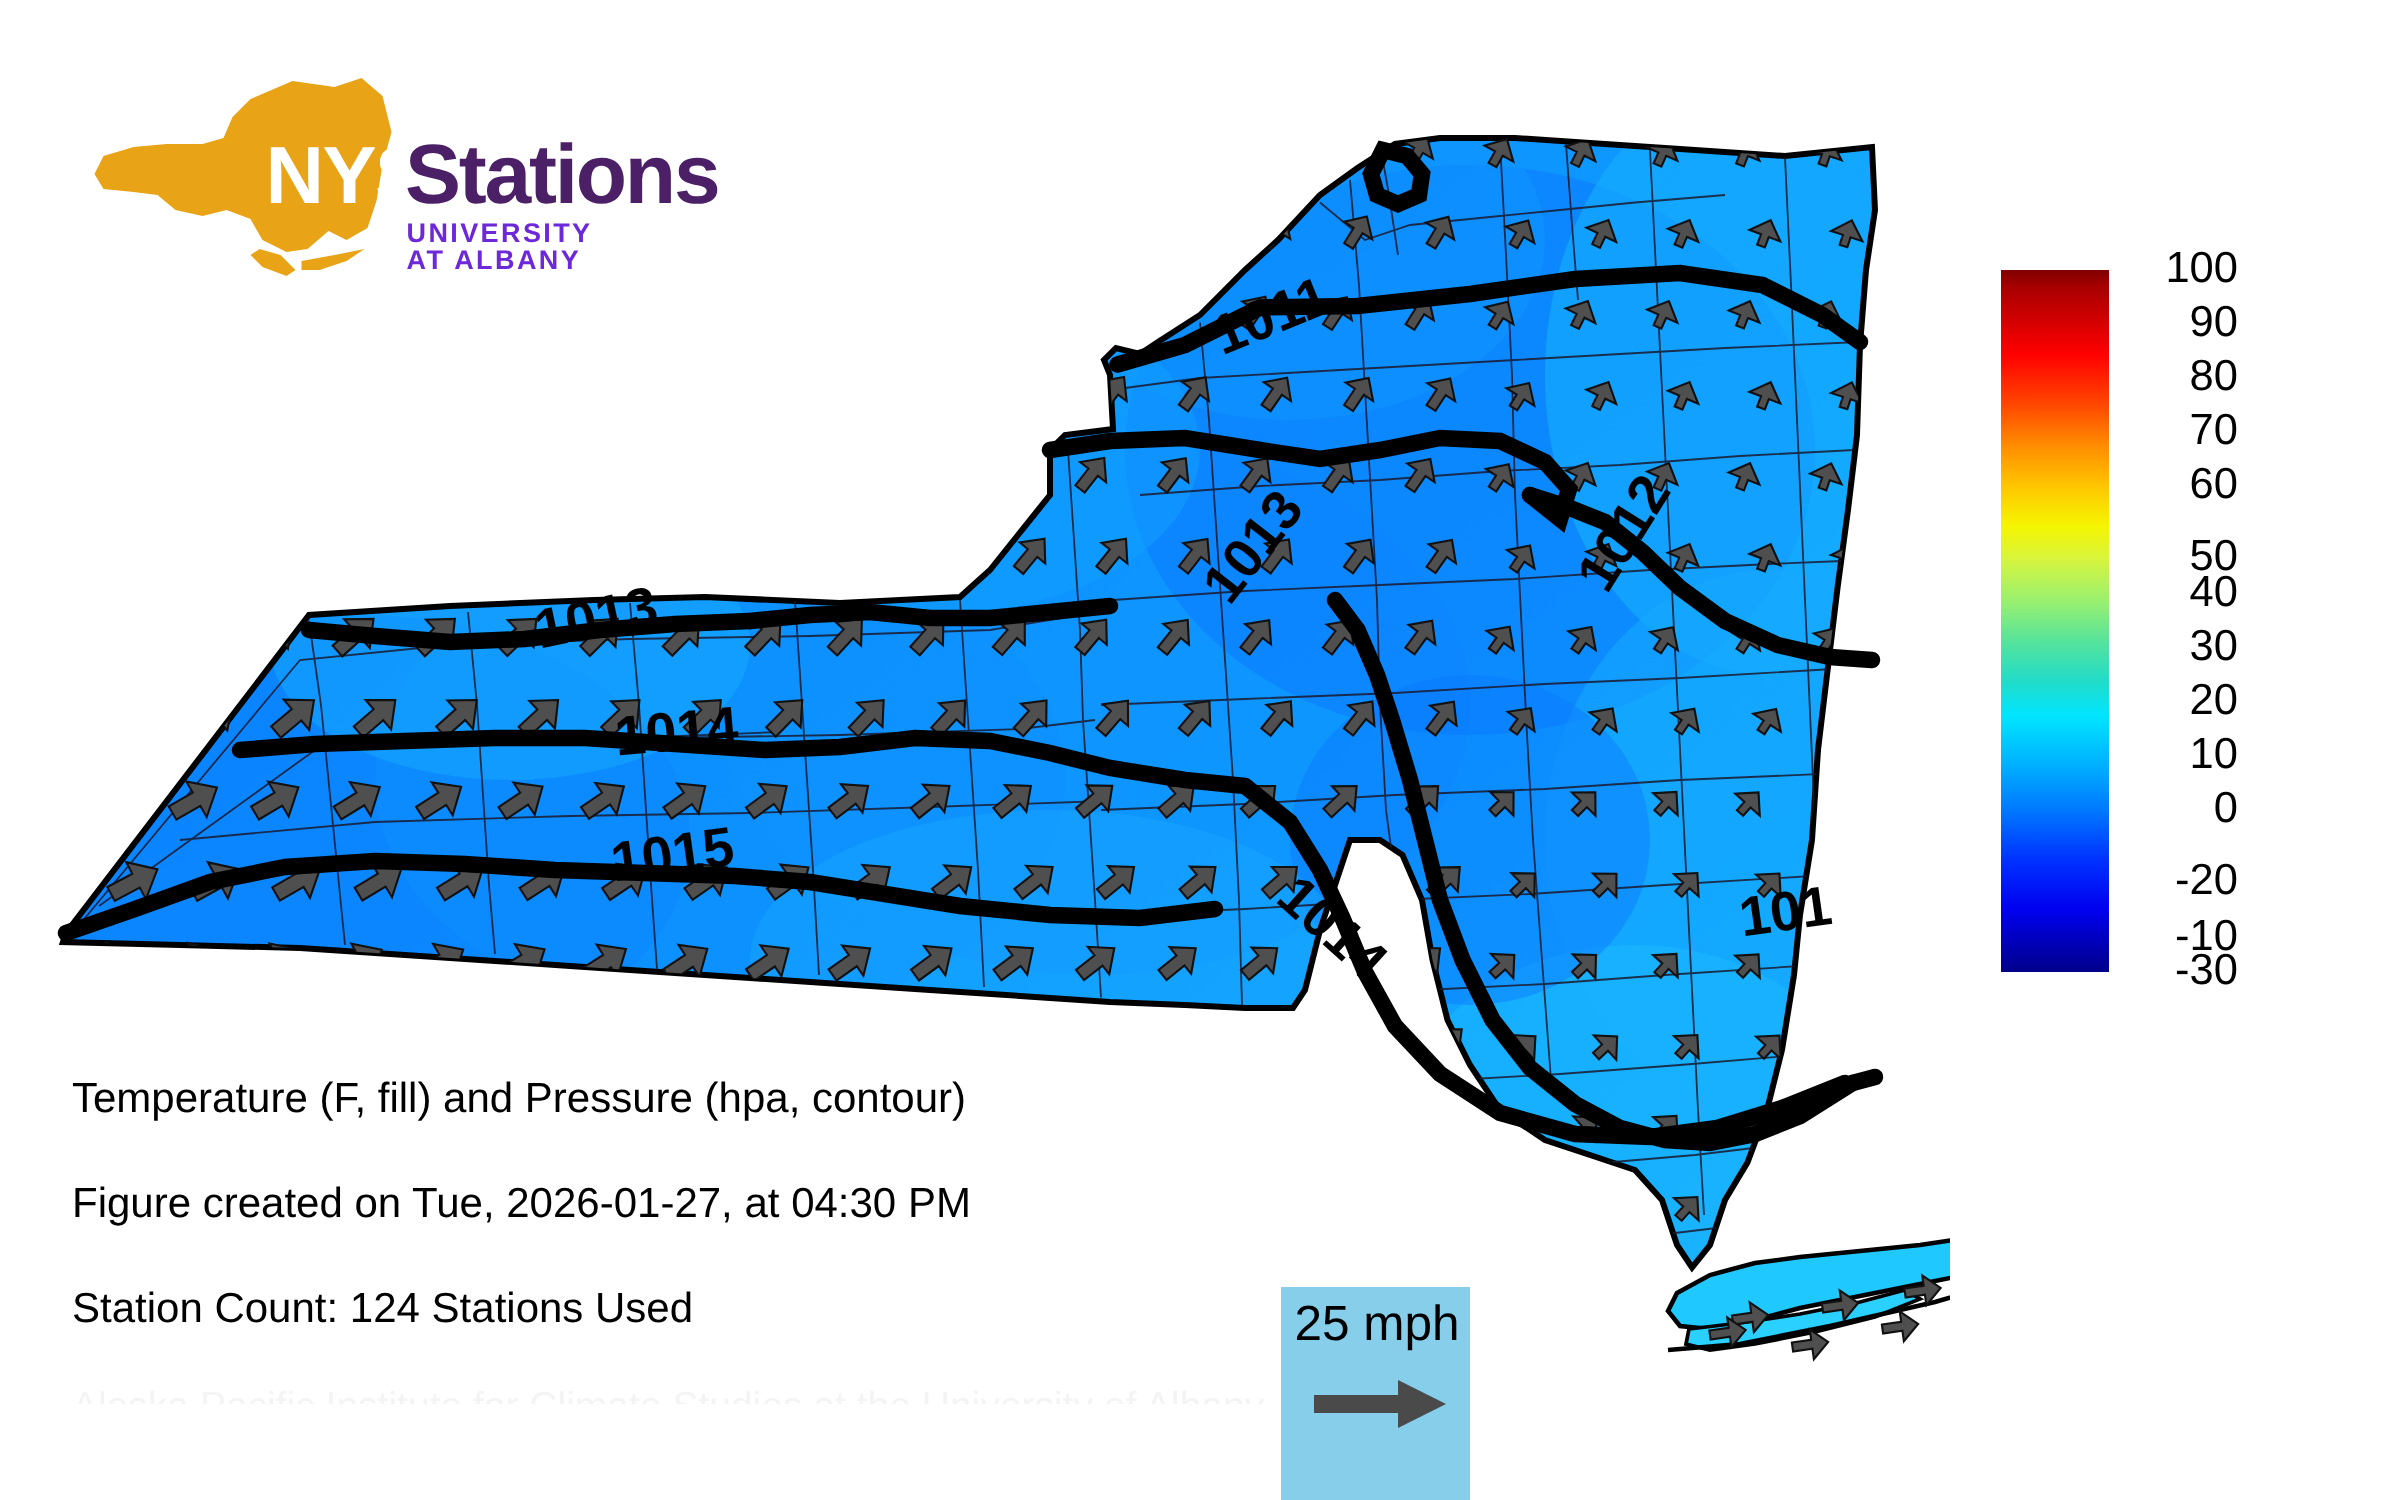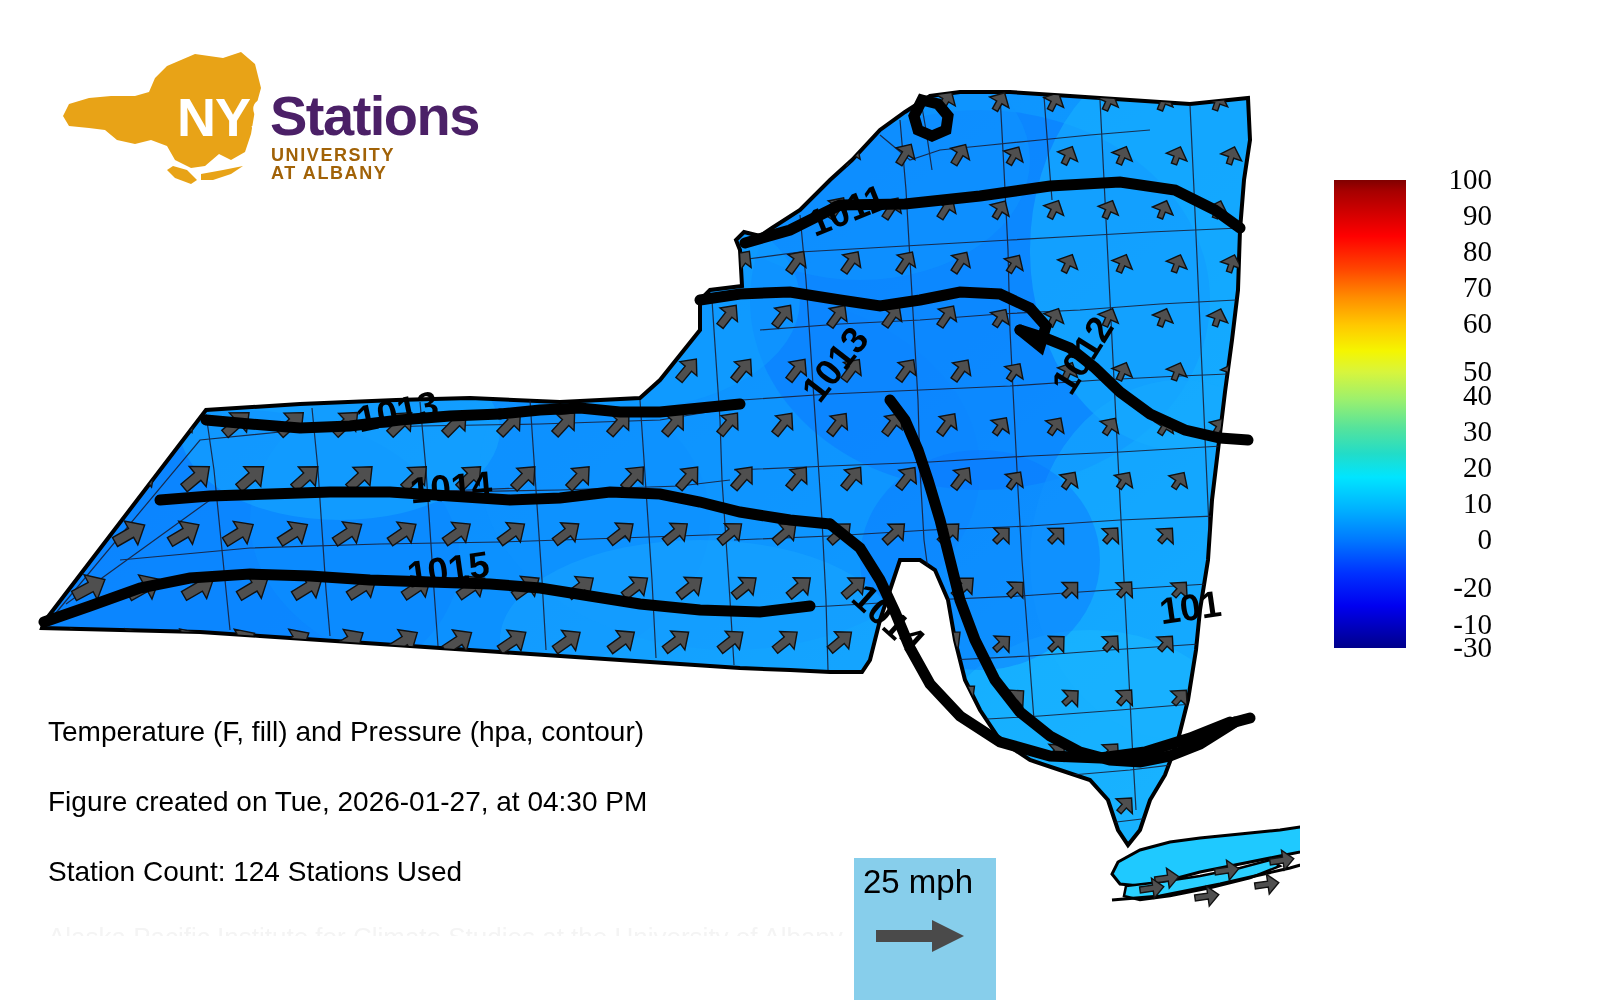--- a/index.html
+++ b/index.html
@@ -11,21 +11,21 @@
   
   #logo{position:absolute;left:55px;top:48px;width:360px;height:140px;}
   #logo svg{position:absolute;left:0;top:0;}
   .logo-nys{position:absolute;left:122px;top:42px;font-size:54px;font-weight:bold;
             color:#ffffff;letter-spacing:-1px;line-height:1;font-style:normal;
             font-family:Liberation Sans, sans-serif;}
   .logo-meso{position:absolute;left:215px;top:40px;font-size:56px;font-weight:bold;
              color:#4B2067;letter-spacing:-1.5px;line-height:1;
              font-family:"Liberation Sans",sans-serif;}
   .logo-univ{position:absolute;left:216px;top:98px;font-size:18px;font-weight:bold;
-             color:#a16207;letter-spacing:1.6px;line-height:1;
+             color:#6d28d9;letter-spacing:1.6px;line-height:1;
              font-family:"Liberation Sans",sans-serif;}
 
   
   #map{position:absolute;left:0;top:0;width:1300px;height:960px;}
 
   
   #colorbar-wrap{position:absolute;left:1334px;top:180px;width:72px;height:468px;}
   #colorbar{width:72px;height:468px;
     background:linear-gradient(to bottom,
       #800000 0%,
@@ -41,32 +41,32 @@
       #22dcc8 58.5%,
       #00e5ff 63.5%,
       #00b4ff 70.0%,
       #0078ff 77.0%,
       #0032ff 84.0%,
       #0000f0 91.0%,
       #00008b 100%);
   }
   #cb-ticks{position:absolute;left:1412px;top:157px;width:80px;height:520px;}
   .cb-tick{position:absolute;right:0;font-size:29px;color:#000;line-height:1;
-           white-space:nowrap;font-family:Liberation Serif, serif;}
+           white-space:nowrap;font-family:Liberation Sans, sans-serif;}
 
   
   #caption{position:absolute;left:48px;top:718px;width:760px;}
   .cap-line{font-size:28px;color:#000;line-height:1;margin-bottom:42px;
             white-space:nowrap;font-family:"Liberation Sans",sans-serif;}
   #clipped-line{position:absolute;left:48px;top:922px;width:1000px;height:14px;
                 overflow:hidden;font-size:26px;color:#f4f4f4;white-space:nowrap;
                 font-family:"Liberation Sans",sans-serif;}
 
   
-  #wind-legend{position:absolute;left:854px;top:858px;width:142px;height:142px;
+  #wind-legend{position:absolute;left:854px;top:858px;width:126px;height:142px;
                background:#87CEEB;}
   #wind-legend .wl-label{position:absolute;left:9px;top:7px;font-size:33px;color:#000;
                line-height:1;white-space:nowrap;font-family:"Liberation Sans",sans-serif;}
   #wind-legend svg{position:absolute;left:22px;top:58px;}
 
   
   #data-valid{position:absolute;left:1148px;top:942px;font-size:21px;color:#000;
               white-space:nowrap;font-family:"Liberation Sans",sans-serif;}
 
   .ctr-label{font-size:37px;font-weight:bold;fill:#000;

